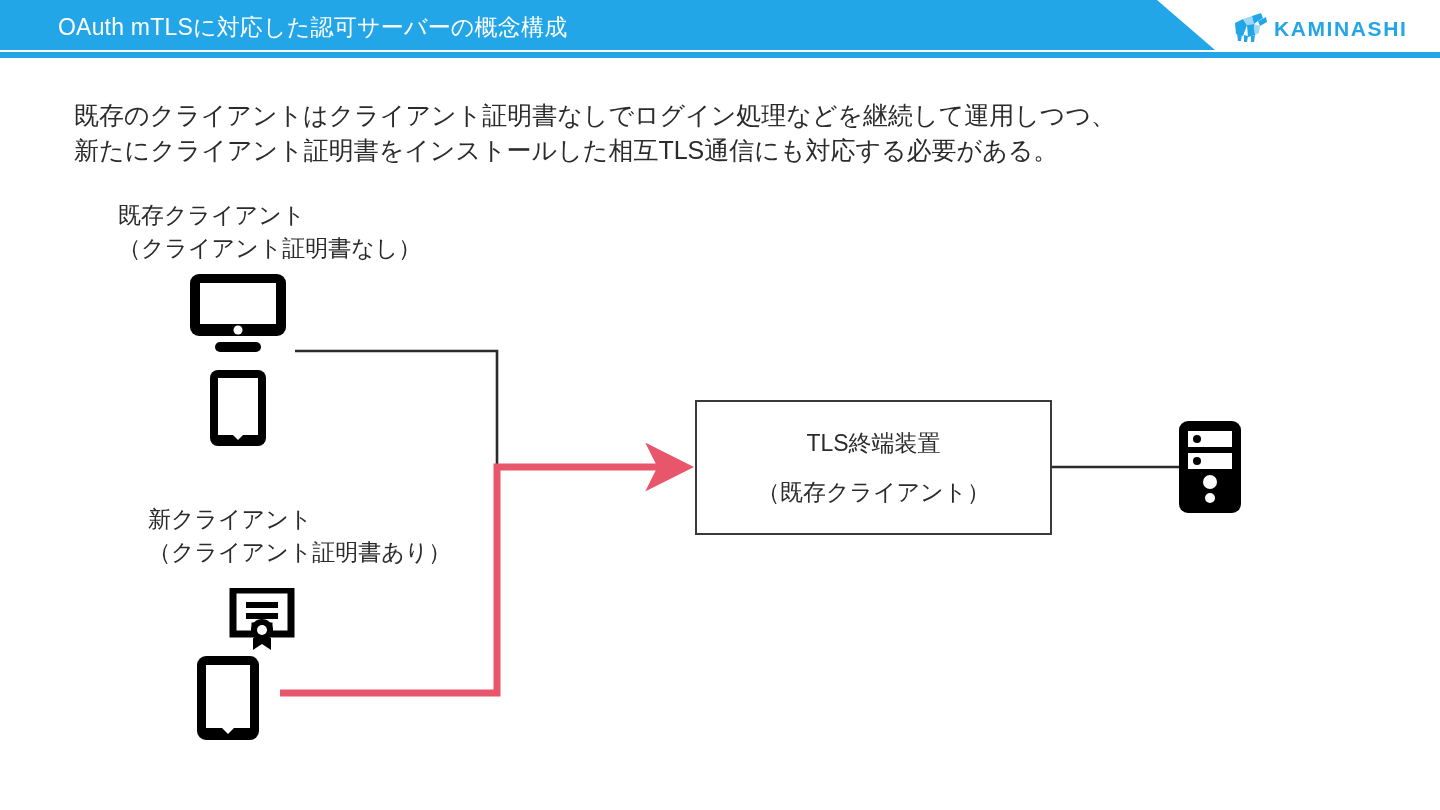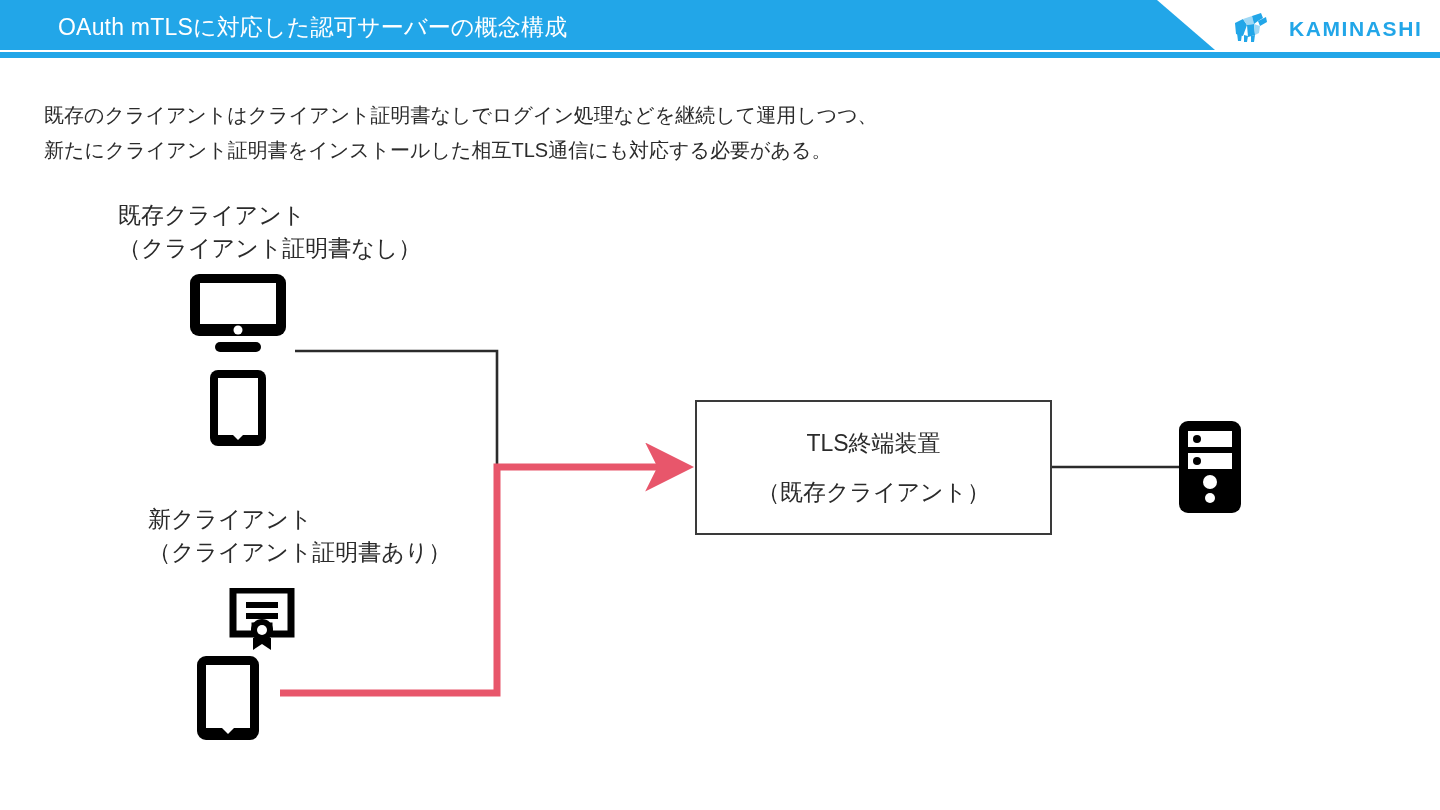--- a/index.html
+++ b/index.html
@@ -54,39 +54,39 @@
 
   
   .logo {
     position: absolute;
     left: 1234px;
     top: 11px;
     width: 190px;
     height: 34px;
     display: flex;
     align-items: center;
-    gap: 21px;
+    gap: 6px;
   }
   .logo-mark { width: 34px; height: 30px; display: block; flex: 0 0 auto; }
   .logo-text {
     font-size: 21px;
     font-weight: bold;
     letter-spacing: 1.6px;
     color: #22a6e8;
     line-height: 1;
     white-space: nowrap;
   }
 
   
   .lead {
     position: absolute;
-    left: 44px;
+    left: 74px;
     top: 98px;
     width: 1330px;
-    font-size: 20px;
+    font-size: 25px;
     line-height: 35px;
     color: #2b2b2b;
     white-space: pre-line;
   }
 
   
   .diagram { position: absolute; left: 0; top: 0; width: 1440px; height: 810px; }
 
   .lbl {
     position: absolute;

